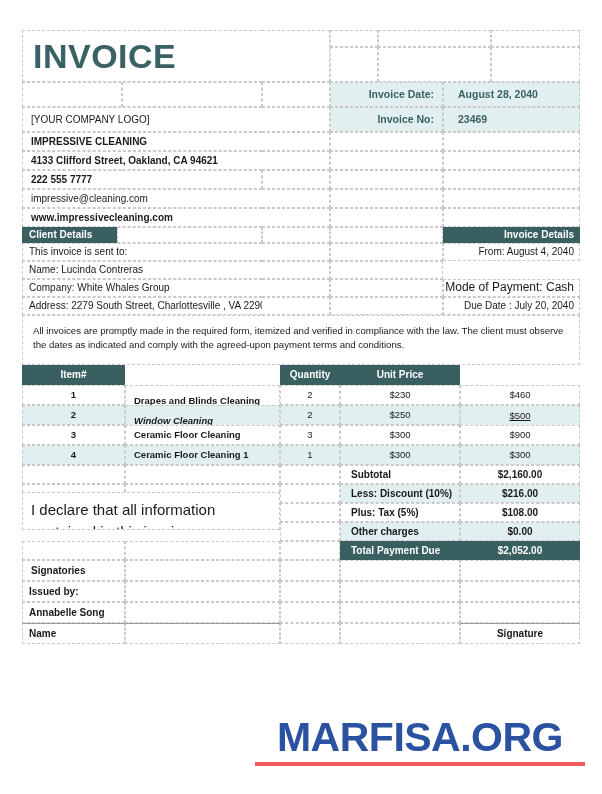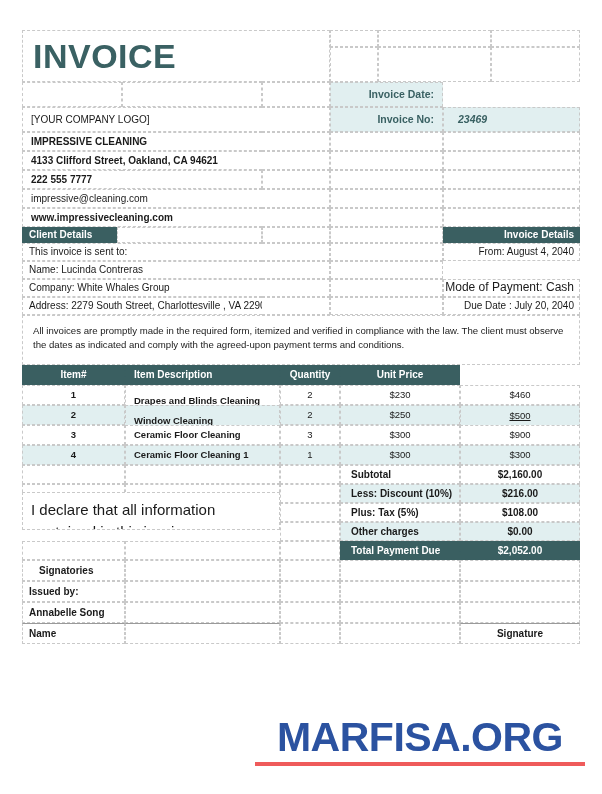--- a/index.html
+++ b/index.html
@@ -111,25 +111,26 @@
   <div class="cell blank" style="left:356px;top:0;width:113px;height:17px;"></div>
   <div class="cell blank" style="left:469px;top:0;width:89px;height:17px;"></div>
   <div class="cell blank" style="left:308px;top:17px;width:48px;height:35px;"></div>
   <div class="cell blank" style="left:356px;top:17px;width:113px;height:35px;"></div>
   <div class="cell blank" style="left:469px;top:17px;width:89px;height:35px;"></div>
 
   <div class="cell blank" style="left:0;top:52px;width:100px;height:25px;"></div>
   <div class="cell blank" style="left:100px;top:52px;width:140px;height:25px;"></div>
   <div class="cell blank" style="left:240px;top:52px;width:68px;height:25px;"></div>
   <div class="cell lite-bg bold teal-txt right" style="left:308px;top:52px;width:113px;height:25px;font-size:10.5px;padding-right:8px;">Invoice Date:</div>
+  <div class="cell lite-bg bold teal-txt" style="left:421px;top:52px;width:137px;height:25px;font-size:10.5px;padding-left:14px;">August 28, 2040</div>
 
   <div class="cell" style="left:0;top:77px;width:240px;height:25px;font-size:10px;padding-left:8px;border-right:none;">[YOUR COMPANY LOGO]</div>
   <div class="cell blank" style="left:240px;top:77px;width:68px;height:25px;border-left:none;"></div>
   <div class="cell lite-bg bold teal-txt right" style="left:308px;top:77px;width:113px;height:25px;font-size:10.5px;padding-right:8px;">Invoice No:</div>
-  <div class="cell lite-bg bold teal-txt" style="left:421px;top:77px;width:137px;height:25px;font-size:10.5px;padding-left:14px;font-style:italic;">23469</div>
+  <div class="cell lite-bg bold teal-txt" style="left:421px;top:77px;width:137px;height:25px;font-size:10.5px;padding-left:14px;">23469</div>
 
   <div class="cell bold" style="left:0;top:102px;width:240px;height:19px;font-size:10px;padding-left:8px;border-right:none;">IMPRESSIVE CLEANING</div>
   <div class="cell blank" style="left:240px;top:102px;width:68px;height:19px;border-left:none;"></div>
   <div class="cell blank" style="left:308px;top:102px;width:113px;height:19px;"></div>
   <div class="cell blank" style="left:421px;top:102px;width:137px;height:19px;"></div>
 
   <div class="cell bold" style="left:0;top:121px;width:240px;height:19px;font-size:10px;padding-left:8px;border-right:none;">4133 Clifford Street, Oakland, CA 94621</div>
   <div class="cell blank" style="left:240px;top:121px;width:68px;height:19px;border-left:none;"></div>
   <div class="cell blank" style="left:308px;top:121px;width:113px;height:19px;"></div>
   <div class="cell blank" style="left:421px;top:121px;width:137px;height:19px;"></div>
@@ -172,32 +173,31 @@
   <div class="cell right" style="left:421px;top:249px;width:137px;height:18px;font-size:12px;padding-right:5px;">Mode of Payment: Cash</div>
 
   <div class="cell" style="left:0;top:267px;width:240px;height:18px;font-size:10px;padding-left:6px;border-right:none;">Address: 2279 South Street, Charlottesville , VA 22903</div>
   <div class="cell blank" style="left:240px;top:267px;width:68px;height:18px;border-left:none;"></div>
   <div class="cell blank" style="left:308px;top:267px;width:113px;height:18px;"></div>
   <div class="cell right" style="left:421px;top:267px;width:137px;height:18px;font-size:10px;padding-right:5px;">Due Date : July 20, 2040</div>
 
   <div class="cell para" style="left:0;top:285px;width:558px;height:50px;font-size:9.6px;padding:8px 10px 0 10px;">All invoices are promptly made in the required form, itemized and verified in compliance with the law. The client must observe the dates as indicated and comply with the agreed-upon payment terms and conditions.</div>
 
   <div class="cell teal-bg ctr" style="left:0;top:335px;width:103px;height:20px;font-size:10px;">Item#</div>
-  <div class="cell teal-bg" style="left:103px;top:335px;width:155px;height:20px;font-size:10px;padding-left:8px;">Item Description</div>
   <div class="cell teal-bg ctr" style="left:258px;top:335px;width:60px;height:20px;font-size:10px;">Quantity</div>
   <div class="cell teal-bg ctr" style="left:318px;top:335px;width:120px;height:20px;font-size:10px;">Unit Price</div>
 
   <div class="cell ctr bold" style="left:0;top:355px;width:103px;height:20px;">1</div>
   <div class="cell bold" style="left:103px;top:355px;width:155px;height:32px;padding-left:8px;">Drapes and Blinds Cleaning</div>
   <div class="cell ctr" style="left:258px;top:355px;width:60px;height:20px;">2</div>
   <div class="cell ctr" style="left:318px;top:355px;width:120px;height:20px;">$230</div>
   <div class="cell ctr" style="left:438px;top:355px;width:120px;height:20px;">$460</div>
 
   <div class="cell lite-bg ctr bold" style="left:0;top:375px;width:103px;height:20px;">2</div>
-  <div class="cell lite-bg bold" style="left:103px;top:375px;width:155px;height:33px;padding-left:8px;">Window Cleaning</div>
+  <div class="cell lite-bg bold" style="left:103px;top:375px;width:155px;height:33px;padding-left:8px;font-style:italic;">Window Cleaning</div>
   <div class="cell lite-bg ctr" style="left:258px;top:375px;width:60px;height:20px;">2</div>
   <div class="cell lite-bg ctr" style="left:318px;top:375px;width:120px;height:20px;">$250</div>
   <div class="cell lite-bg ctr" style="left:438px;top:375px;width:120px;height:22px;text-decoration:underline;">$500</div>
 
   <div class="cell ctr bold" style="left:0;top:395px;width:103px;height:20px;">3</div>
   <div class="cell bold" style="left:103px;top:395px;width:155px;height:20px;padding-left:8px;">Ceramic Floor Cleaning</div>
   <div class="cell ctr" style="left:258px;top:395px;width:60px;height:20px;">3</div>
   <div class="cell ctr" style="left:318px;top:395px;width:120px;height:20px;">$300</div>
   <div class="cell ctr" style="left:438px;top:395px;width:120px;height:20px;">$900</div>
 
@@ -227,21 +227,21 @@
   <div class="cell blank" style="left:258px;top:492px;width:60px;height:19px;"></div>
   <div class="cell lite-bg bold" style="left:318px;top:492px;width:120px;height:19px;font-size:10px;padding-left:10px;">Other charges</div>
   <div class="cell lite-bg bold ctr" style="left:438px;top:492px;width:120px;height:19px;font-size:10px;">$0.00</div>
 
   <div class="cell blank" style="left:0;top:511px;width:103px;height:19px;"></div>
   <div class="cell blank" style="left:103px;top:511px;width:155px;height:19px;"></div>
   <div class="cell blank" style="left:258px;top:511px;width:60px;height:19px;"></div>
   <div class="cell teal-bg" style="left:318px;top:511px;width:120px;height:19px;font-size:10px;padding-left:10px;">Total Payment Due</div>
   <div class="cell teal-bg ctr" style="left:438px;top:511px;width:120px;height:19px;font-size:10px;">$2,052.00</div>
 
-  <div class="cell bold" style="left:0;top:530px;width:103px;height:21px;font-size:10px;padding-left:16px;text-align:center;">Signatories</div>
+  <div class="cell bold" style="left:0;top:530px;width:103px;height:21px;font-size:10px;padding-left:8px;text-align:center;">Signatories</div>
   <div class="cell blank" style="left:103px;top:530px;width:155px;height:21px;"></div>
   <div class="cell blank" style="left:258px;top:530px;width:60px;height:21px;"></div>
   <div class="cell blank" style="left:318px;top:530px;width:120px;height:21px;"></div>
   <div class="cell blank" style="left:438px;top:530px;width:120px;height:21px;"></div>
 
   <div class="cell bold" style="left:0;top:551px;width:103px;height:21px;font-size:10px;padding-left:6px;">Issued by:</div>
   <div class="cell blank" style="left:103px;top:551px;width:155px;height:21px;"></div>
   <div class="cell blank" style="left:258px;top:551px;width:60px;height:21px;"></div>
   <div class="cell blank" style="left:318px;top:551px;width:120px;height:21px;"></div>
   <div class="cell blank" style="left:438px;top:551px;width:120px;height:21px;"></div>

